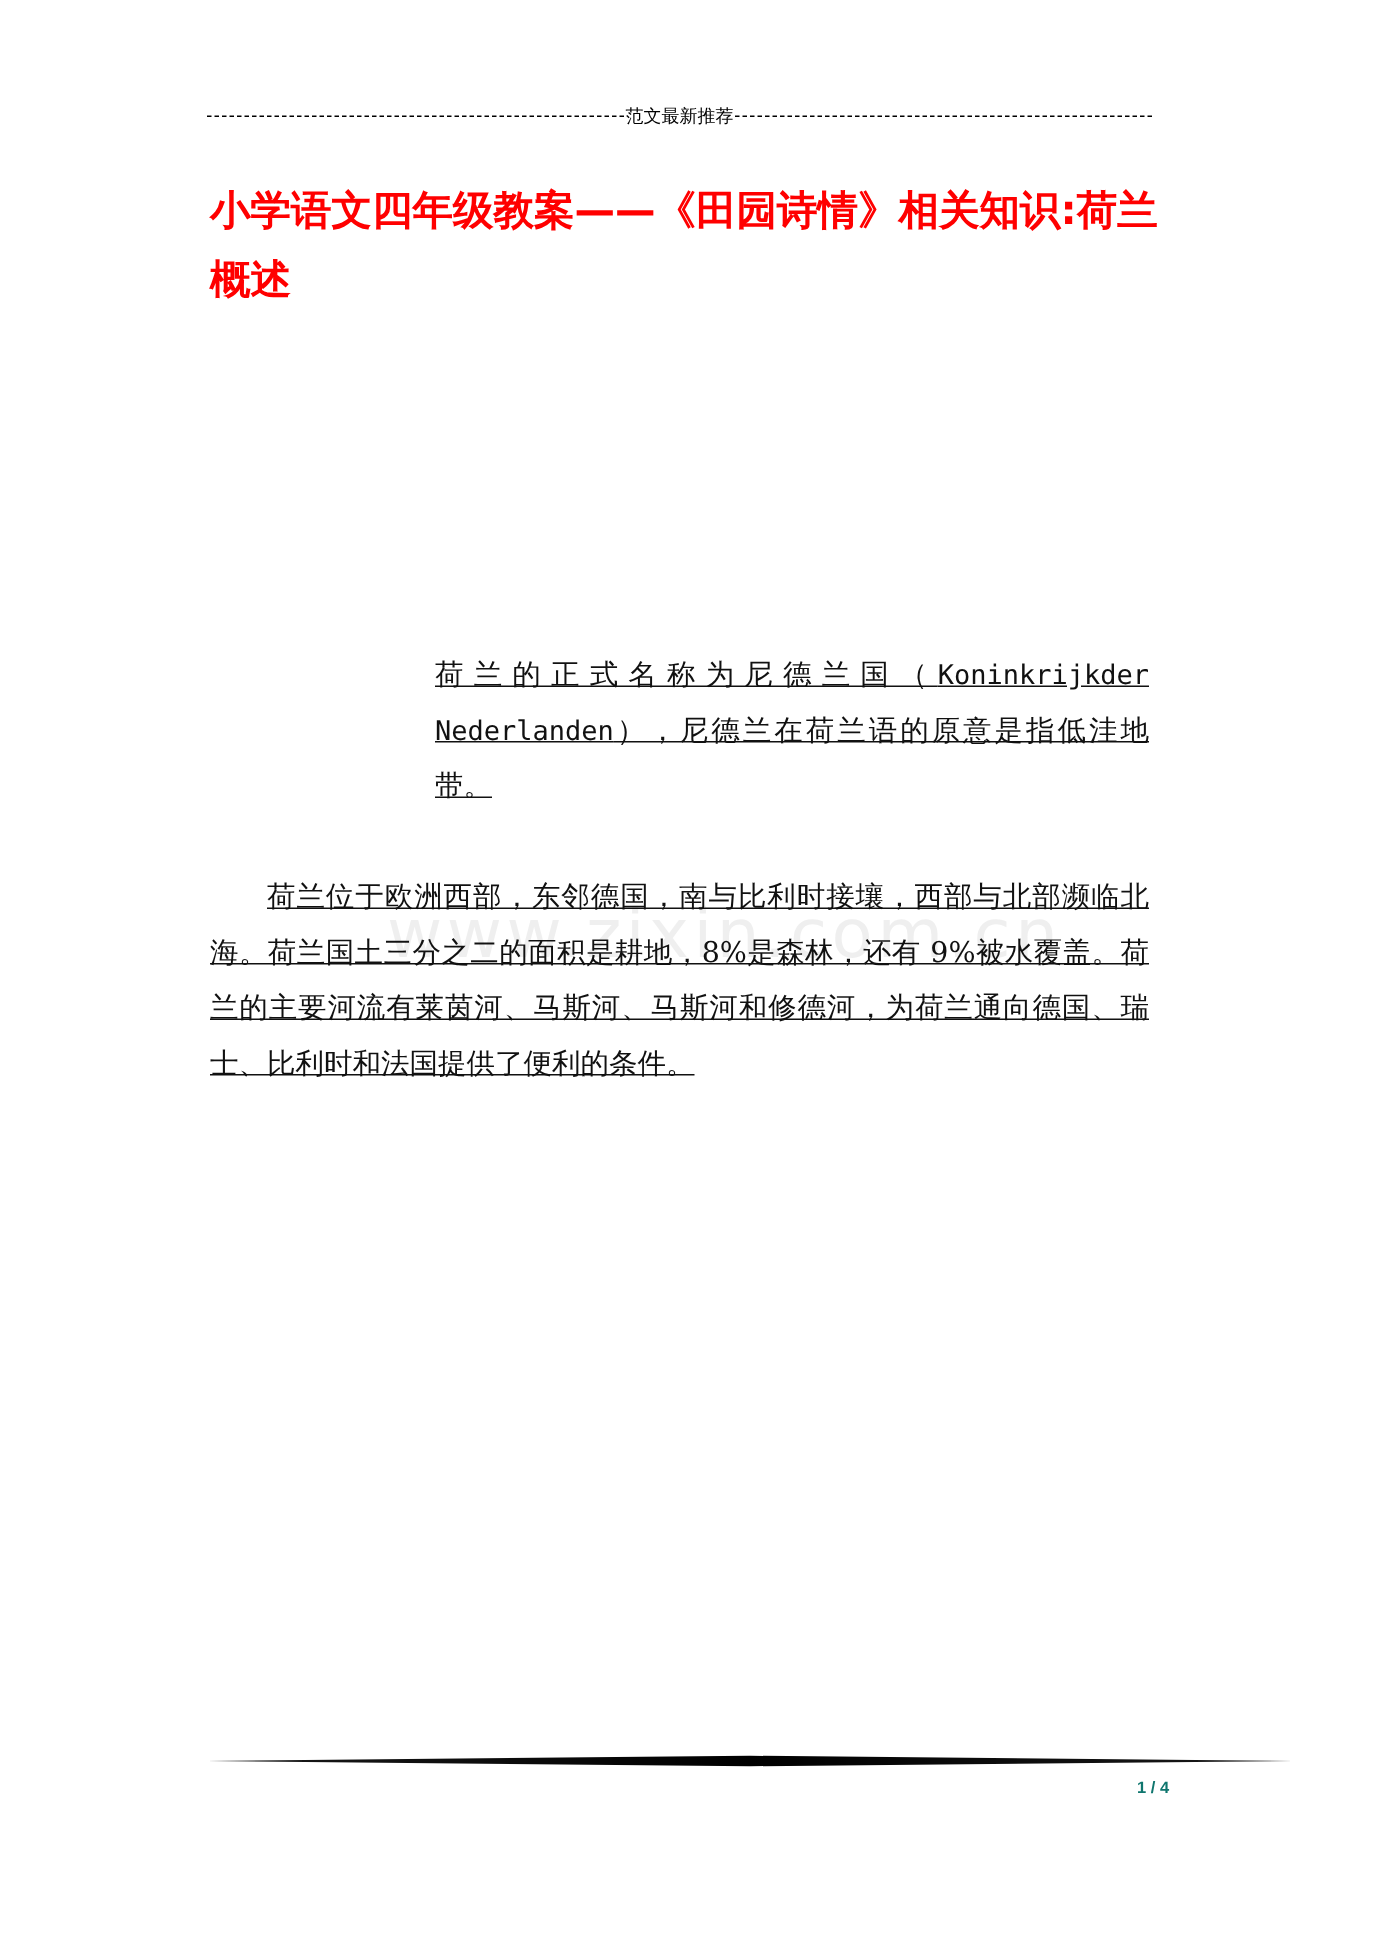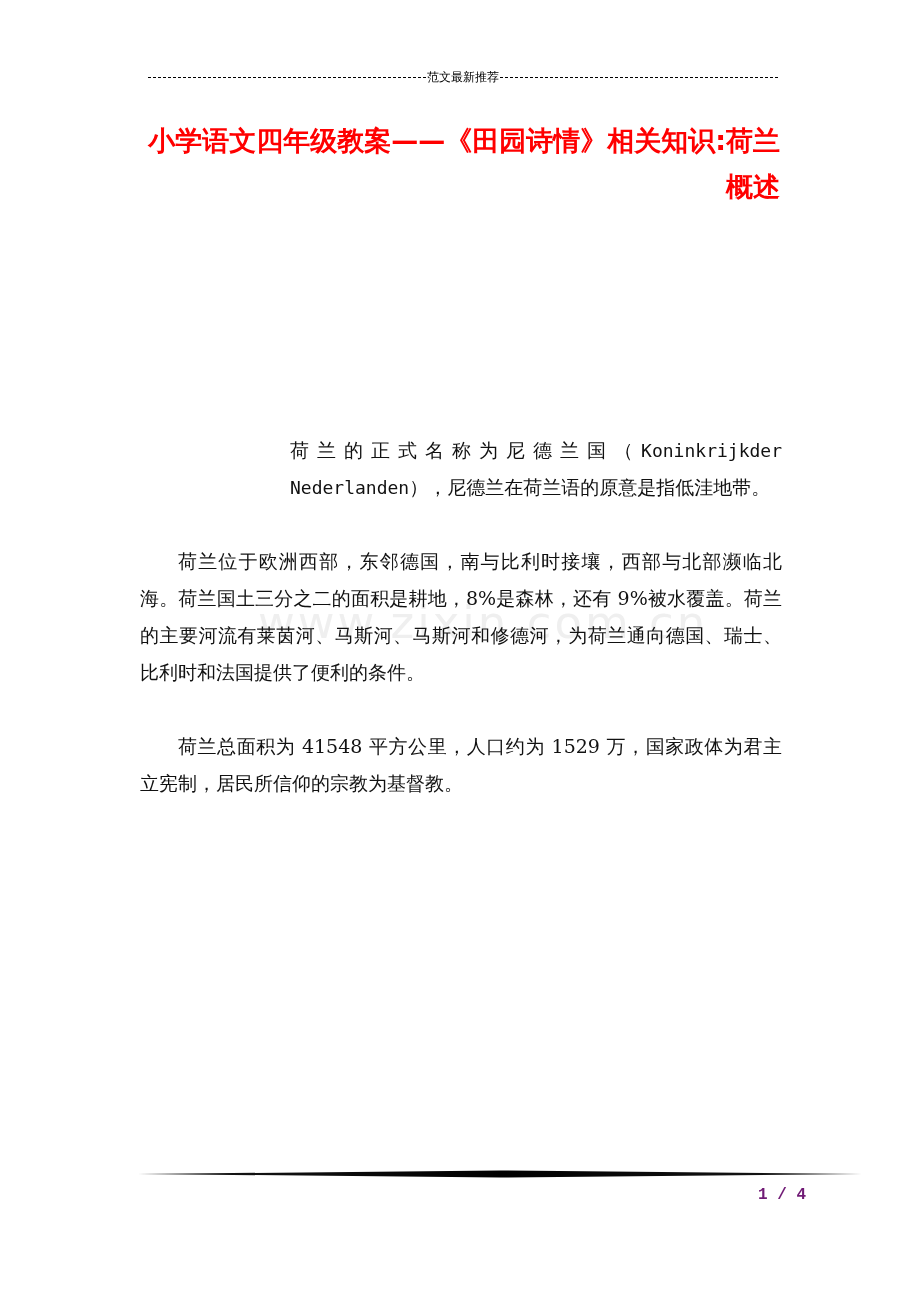--- a/index.html
+++ b/index.html
@@ -10,21 +10,21 @@
   body {
     width: 920px;
     height: 1302px;
     position: relative;
     overflow: hidden;
     font-family: "DejaVu Serif", "Liberation Serif", serif;
     color: #111111;
   }
   .header-line {
     position: absolute;
-    left: 148px;
+    left: 138px;
     top: 69px;
     width: 630px;
     height: 16px;
     display: flex;
     align-items: center;
     font-family: "DejaVu Sans", "Liberation Sans", sans-serif;
     font-size: 12px;
     color: #000;
     white-space: nowrap;
     overflow: hidden;
@@ -37,41 +37,42 @@
   }
   .header-line .header-text {
     padding: 0 1px;
     font-size: 12px;
   }
   .title {
     position: absolute;
     left: 140px;
     top: 118px;
     width: 640px;
-    text-align: right;
+    text-align: left;
     font-family: "DejaVu Sans", "Liberation Sans", sans-serif;
     font-weight: bold;
     font-size: 27px;
     line-height: 46px;
     color: #ff0000;
     letter-spacing: 0px;
   }
   .content {
     position: absolute;
     left: 140px;
     top: 432px;
     width: 642px;
     font-size: 19px;
     line-height: 37px;
     color: #111;
   }
   .para {
-    margin: 0 0 37px 0;
+    margin: 0 16px 37px 0;
     text-indent: 2em;
     text-align: justify;
+    text-decoration: underline;
   }
   .para.first {
     text-indent: 0;
     padding-left: 150px;
     text-align: justify;
     letter-spacing: 5px;
   }
   .para.first .cont {
     letter-spacing: 0px;
   }
@@ -95,43 +96,42 @@
     position: absolute;
     left: 138px;
     top: 1170px;
     width: 724px;
     height: 8px;
   }
   .page-number {
     position: absolute;
     left: 758px;
     top: 1186px;
-    font-family: Liberation Mono, monospace;
+    font-family: Liberation Sans, sans-serif;
     font-weight: bold;
-    font-size: 16px;
-    color: #701a75;
+    font-size: 11px;
+    color: #0f766e;
   }
 </style>
 </head>
 <body>
 
 <div class="header-line">
   <span class="dash"></span>
   <span class="header-text">范文最新推荐</span>
   <span class="dash"></span>
 </div>
 
 <div class="title">小学语文四年级教案——《田园诗情》相关知识:荷兰概述</div>
 
 <div class="watermark">www.zixin.com.cn</div>
 
 <div class="content">
   <p class="para first"><span>荷兰的正式名称为尼德兰国（</span><span class="mono">Koninkrijkder</span> <span class="cont"><span class="mono">Nederlanden</span><span>），尼德兰在荷兰语的原意是指低洼地带。</span></span></p>
   <p class="para">荷兰位于欧洲西部，东邻德国，南与比利时接壤，西部与北部濒临北海。荷兰国土三分之二的面积是耕地，8%是森林，还有 9%被水覆盖。荷兰的主要河流有莱茵河、马斯河、马斯河和修德河，为荷兰通向德国、瑞士、比利时和法国提供了便利的条件。</p>
-  <p class="para">荷兰总面积为 41548 平方公里，人口约为 1529 万，国家政体为君主立宪制，居民所信仰的宗教为基督教。</p>
 </div>
 
 <svg class="footer-rule" viewBox="0 0 724 8" preserveAspectRatio="none">
   <defs>
     <linearGradient id="g1" x1="0" x2="1" y1="0" y2="0">
       <stop offset="0" stop-color="#000" stop-opacity="0.9"></stop>
       <stop offset="0.5" stop-color="#000" stop-opacity="1"></stop>
       <stop offset="1" stop-color="#000" stop-opacity="0.9"></stop>
     </linearGradient>
   </defs>

